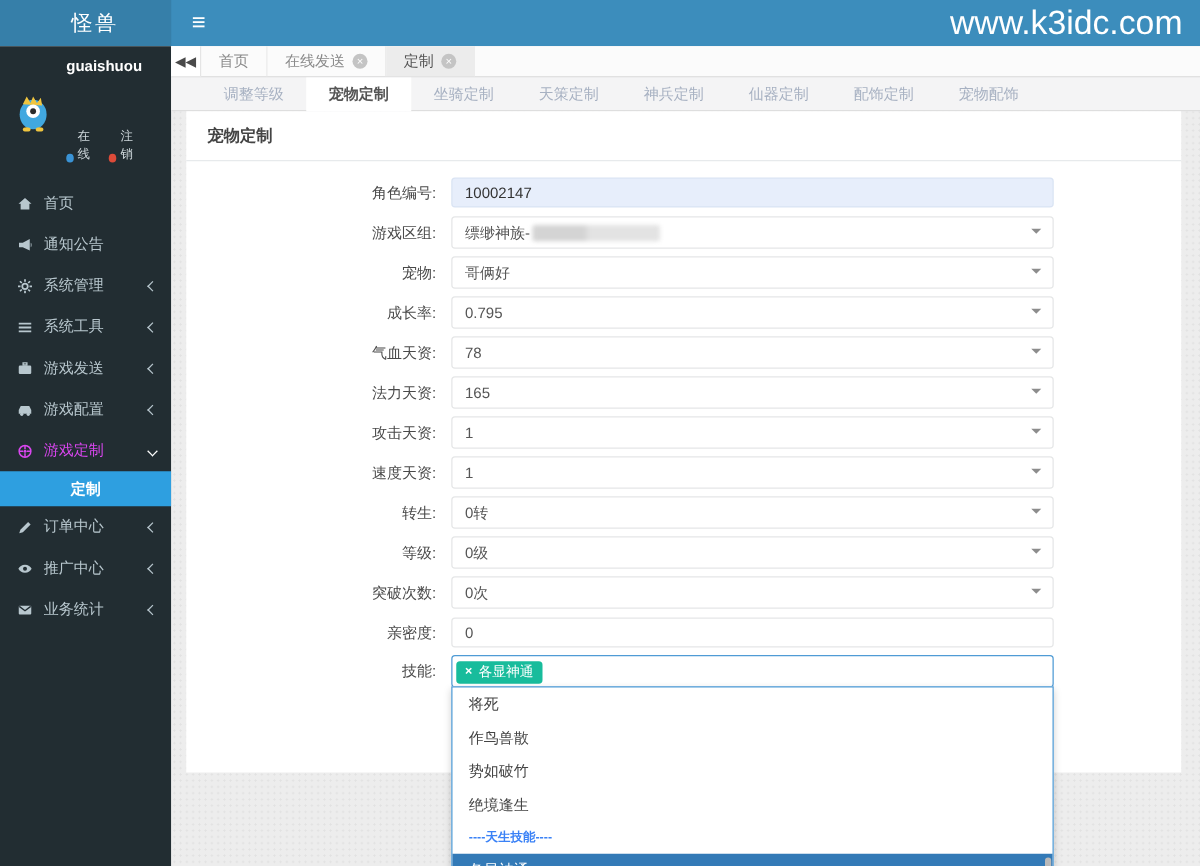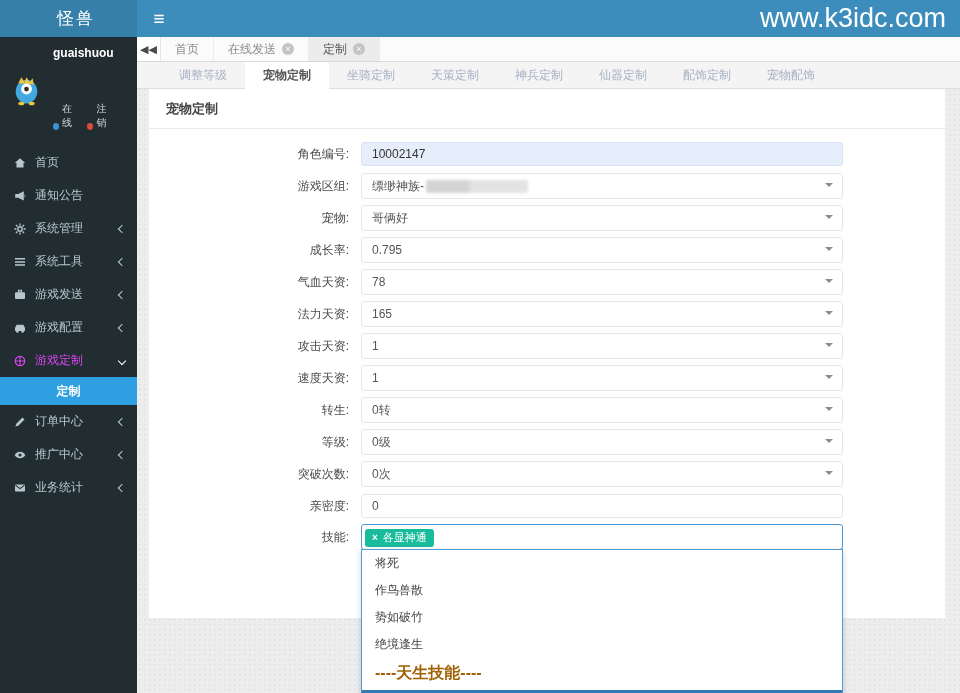--- a/index.html
+++ b/index.html
@@ -75,21 +75,21 @@
   .skillrow { display:flex; align-items:flex-start; margin-top:2px; position:relative; }
   .ms-box { width:482px; height:26px; border:1px solid #4f9bd5; border-radius:3px; background:#fff;
     padding:2px 3px; }
   .flabel.skl { line-height:26px; }
   .tag { display:inline-flex; align-items:center; gap:5px; height:18px; background:#18bc9c; color:#fff;
     font-size:11px; padding:0 7px; border-radius:3px; cursor:pointer; }
   .tag-x { font-size:10px; font-weight:bold; }
   .dropdown { position:absolute; left:212px; top:25px; width:482px; background:#fff;
     border:1px solid #4f9bd5; box-shadow:0 2px 6px rgba(0,0,0,.18); z-index:9; }
   .opt { padding:5px 13px; font-size:12px; color:#444; cursor:pointer; }
-  .opt.group { font-weight:bold; font-size:16px; color:#a16207; padding:5px 13px 6px; }
+  .opt.group { font-weight:bold; font-size:10px; color:#3b82f6; padding:5px 13px 6px; }
   .opt.sel { background:#337ab7; color:#fff; }
   .dd-thumb { position:absolute; right:1px; bottom:2px; width:5px; height:22px; background:#b9b9b9; border-radius:3px; }
 </style>
 </head>
 <body>
 
 <div class="logo">怪兽</div>
 <div class="topbar">
   <div class="hamburger">≡</div>
   <div class="watermark">www.k3idc.com</div>

